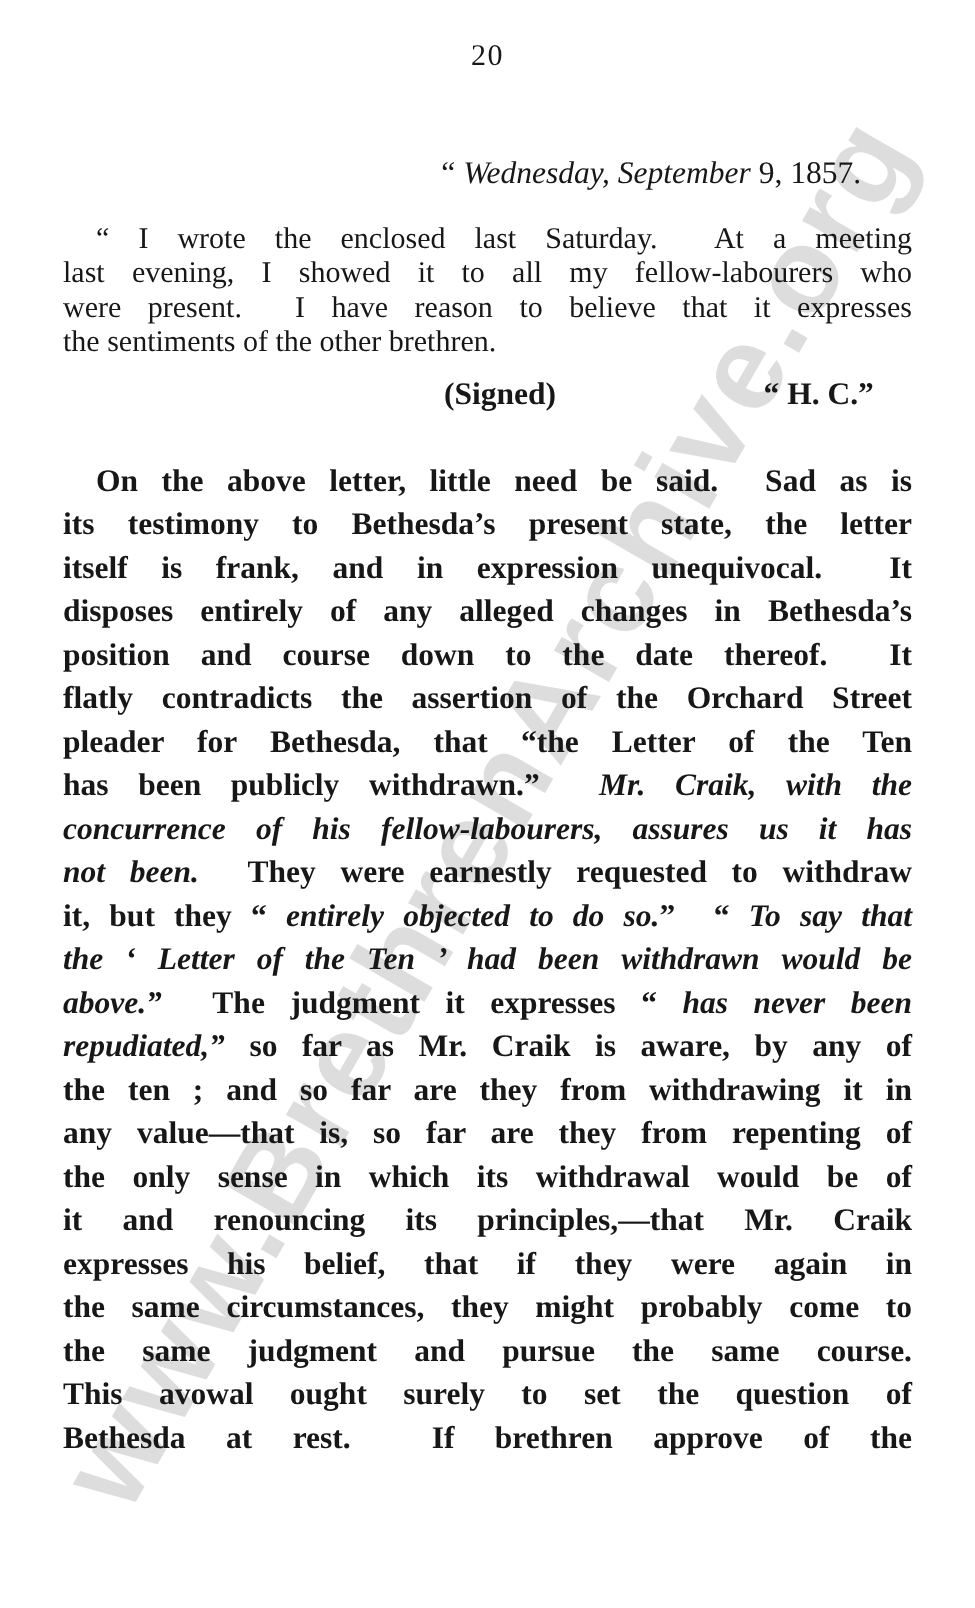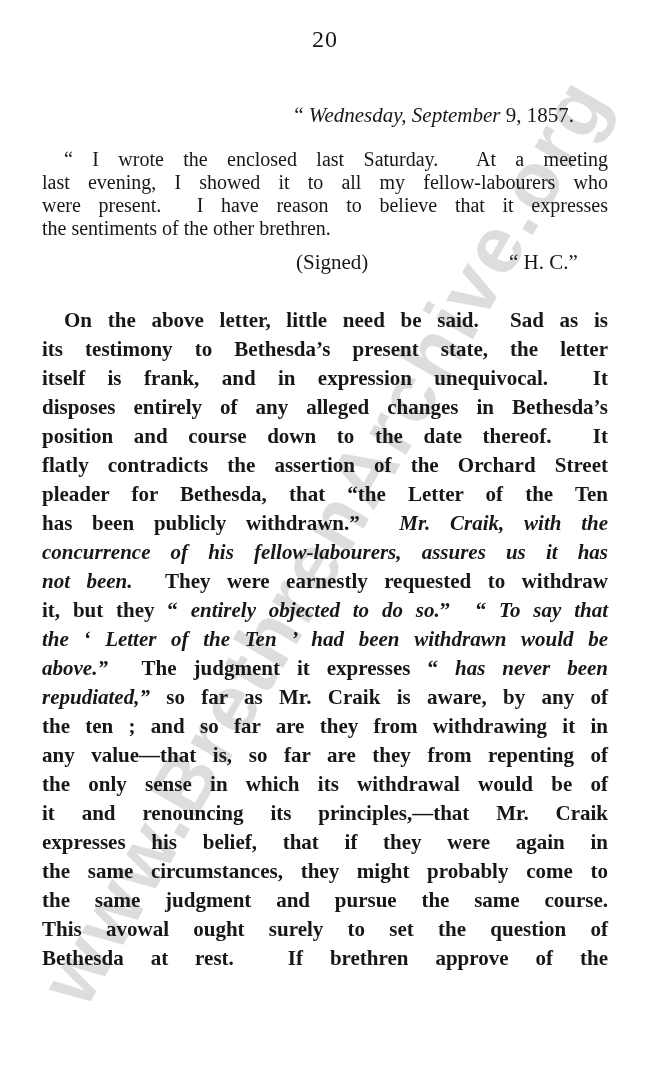--- a/index.html
+++ b/index.html
@@ -21,21 +21,21 @@
     letter-spacing:3px;
     color:#dadada;
     opacity:0.9;
     white-space:nowrap;
     z-index:0;
     user-select:none;
   }
   .page-number {
     position:absolute; top:26px; left:0; right:0;
     text-align:center;
-    font-size:24px;
+    font-size:20px;
     letter-spacing:1px;
     z-index:1;
   }
   .content {
     position:absolute; left:42px; top:0; width:566px; height:1072px;
     z-index:1;
   }
   .date-line {
     position:absolute; top:103px; left:0; right:0;
     text-align:right;
@@ -43,20 +43,21 @@
     font-size:21px;
     white-space:nowrap;
   }
   .letter-body {
     position:absolute; top:148px; left:0; right:0;
     font-size:20px; line-height:23px;
   }
   .signed-row {
     position:absolute; top:250px; left:0; right:0; height:23px;
     font-size:21px;
+    font-weight:bold;
   }
   .signed-label { position:absolute; left:254px; }
   .signed-name  { position:absolute; left:467px;text-align:center; }
   .main-paragraph {
     position:absolute; top:306px; left:0; right:0;
     font-size:21px; line-height:29px;font-weight:bold;
   }
   .line {
     text-align:justify;
     text-align-last:justify;

